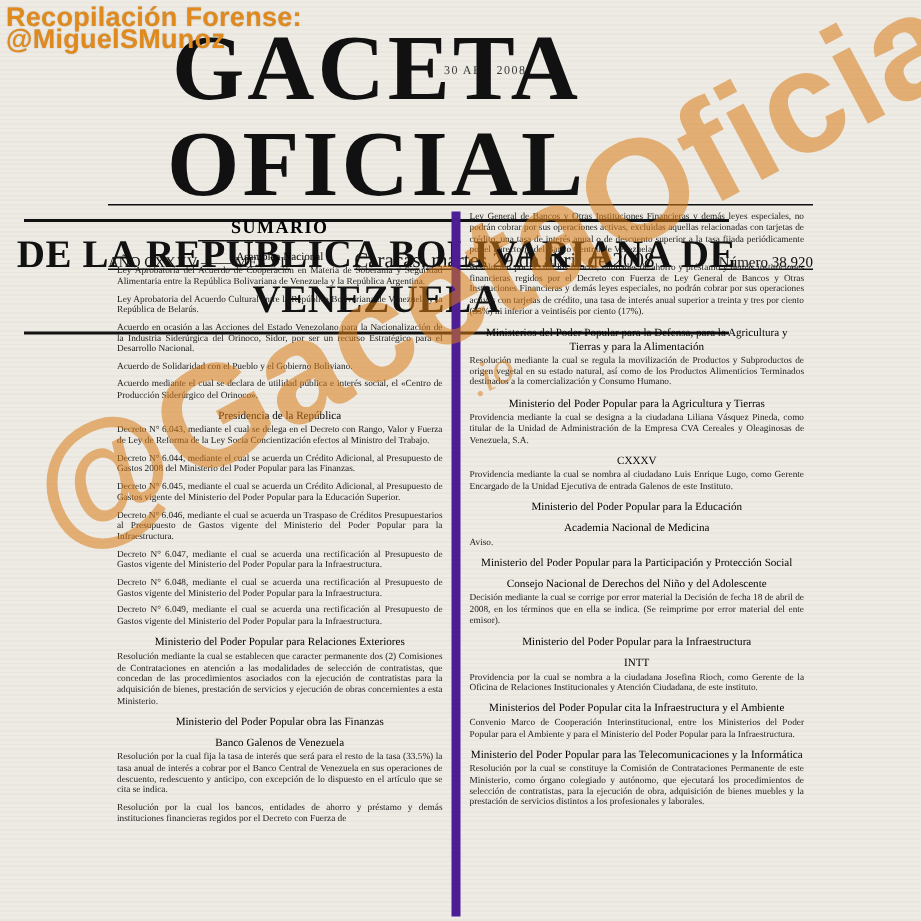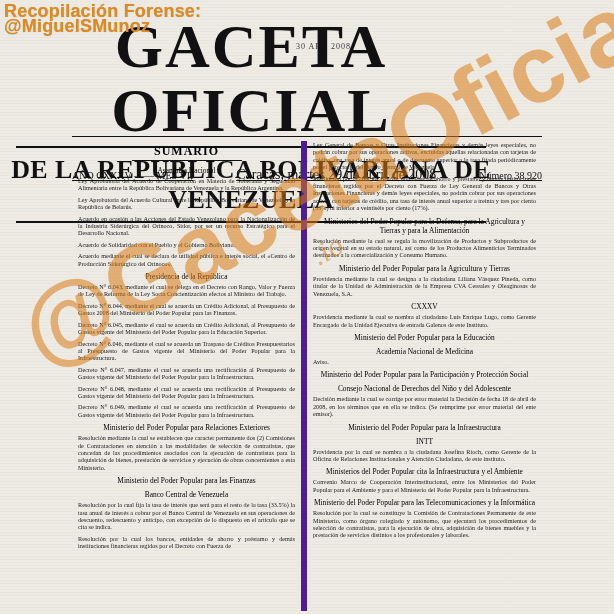--- a/index.html
+++ b/index.html
@@ -76,22 +76,22 @@
           <h3 class="sec">Presidencia de la República</h3>
           <p class="bd">Decreto N° 6.043, mediante el cual se delega en el Decreto con Rango, Valor y Fuerza de Ley de Reforma de la Ley Socia Concientización efectos al Ministro del Trabajo.</p>
           <p class="bd">Decreto N° 6.044, mediante el cual se acuerda un Crédito Adicional, al Presupuesto de Gastos 2008 del Ministerio del Poder Popular para las Finanzas.</p>
           <p class="bd">Decreto N° 6.045, mediante el cual se acuerda un Crédito Adicional, al Presupuesto de Gastos vigente del Ministerio del Poder Popular para la Educación Superior.</p>
           <p class="bd">Decreto N° 6.046, mediante el cual se acuerda un Traspaso de Créditos Presupuestarios al Presupuesto de Gastos vigente del Ministerio del Poder Popular para la Infraestructura.</p>
           <p class="bd">Decreto N° 6.047, mediante el cual se acuerda una rectificación al Presupuesto de Gastos vigente del Ministerio del Poder Popular para la Infraestructura.</p>
           <p class="bd">Decreto N° 6.048, mediante el cual se acuerda una rectificación al Presupuesto de Gastos vigente del Ministerio del Poder Popular para la Infraestructura.</p>
           <p class="bd">Decreto N° 6.049, mediante el cual se acuerda una rectificación al Presupuesto de Gastos vigente del Ministerio del Poder Popular para la Infraestructura.</p>
           <h3 class="sec">Ministerio del Poder Popular para Relaciones Exteriores</h3>
           <p class="bd">Resolución mediante la cual se establecen que caracter permanente dos (2) Comisiones de Contrataciones en atención a las modalidades de selección de contratistas, que concedan de las procedimientos asociados con la ejecución de contratistas para la adquisición de bienes, prestación de servicios y ejecución de obras concernientes a esta Ministerio.</p>
-          <h3 class="sec">Ministerio del Poder Popular para las Finanzas</h3>
-          <h3 class="sec">Banco Central de Venezuela</h3>
+          <h3 class="sec">Ministerio del Poder Popular obra las Finanzas</h3>
+          <h3 class="sec">Banco Galenos de Venezuela</h3>
           <p class="bd">Resolución por la cual fija la tasa de interés que será para el resto de la tasa (33.5%) la tasa anual de interés a cobrar por el Banco Central de Venezuela en sus operaciones de descuento, redescuento y anticipo, con excepción de lo dispuesto en el artículo que se cita se indica.</p>
           <p class="bd">Resolución por la cual los bancos, entidades de ahorro y préstamo y demás instituciones financieras regidos por el Decreto con Fuerza de</p>
         </div>
     </div>
     <div class="col right">
       <div id="right-body">
           <p class="bd">Ley General de Bancos y Otras Instituciones Financieras y demás leyes especiales, no podrán cobrar por sus operaciones activas, excluidas aquellas relacionadas con tarjetas de crédito, una tasa de interés anual o de descuento superior a la tasa fijada periódicamente por el Directorio del Banco Central de Venezuela.</p>
           <p class="bd">Resolución por la cual los bancos, entidades de ahorro y préstamo y demás instituciones financieras regidos por el Decreto con Fuerza de Ley General de Bancos y Otras Instituciones Financieras y demás leyes especiales, no podrán cobrar por sus operaciones activas con tarjetas de crédito, una tasa de interés anual superior a treinta y tres por ciento (33%) ni inferior a veintiséis por ciento (17%).</p>
           <h3 class="sec">Ministerios del Poder Popular para la Defensa, para la Agricultura y Tierras y para la Alimentación</h3>
           <p class="bd">Resolución mediante la cual se regula la movilización de Productos y Subproductos de origen vegetal en su estado natural, así como de los Productos Alimenticios Terminados destinados a la comercialización y Consumo Humano.</p>

